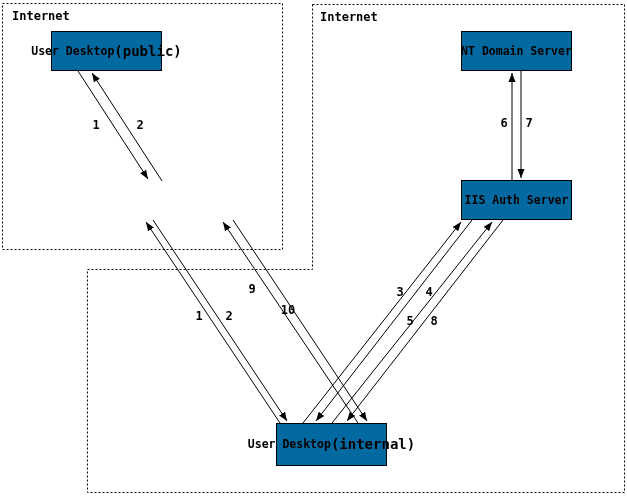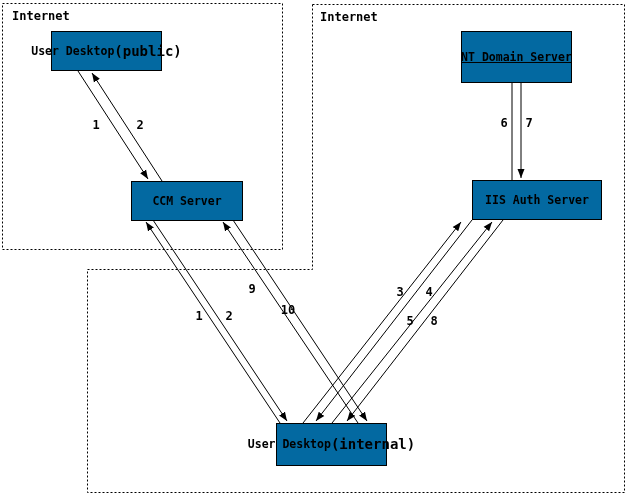--- a/index.html
+++ b/index.html
@@ -91,29 +91,26 @@
   </svg>
 
   <span class="region-label" style="left:12px; top:9px;">Internet</span>
   <span class="region-label" style="left:320px; top:10px;">Internet</span>
 
   <div class="node" style="left:51px; top:31px; width:111px; height:40px;">
     <div class="node-title">User Desktop</div>
     <div class="node-sub">(public)</div>
   </div>
 
-  <div class="node" style="left:131px; top:181px; width:112px; height:40px;">
-    <div class="node-title">CCM Server</div>
-  </div>
 
-  <div class="node" style="left:461px; top:31px; width:111px; height:52px;text-decoration:underline;">
+  <div class="node" style="left:461px; top:31px; width:111px; height:40px;">
     <div class="node-title">NT Domain Server</div>
   </div>
 
-  <div class="node" style="left:472px; top:180px; width:130px; height:40px;">
+  <div class="node" style="left:461px; top:180px; width:111px; height:40px;">
     <div class="node-title">IIS Auth Server</div>
   </div>
 
   <div class="node" style="left:276px; top:423px; width:111px; height:43px;">
     <div class="node-title">User Desktop</div>
     <div class="node-sub">(internal)</div>
   </div>
 
   <span class="step-num" style="left:96px; top:125px;">1</span>
   <span class="step-num" style="left:140px; top:125px;">2</span>

